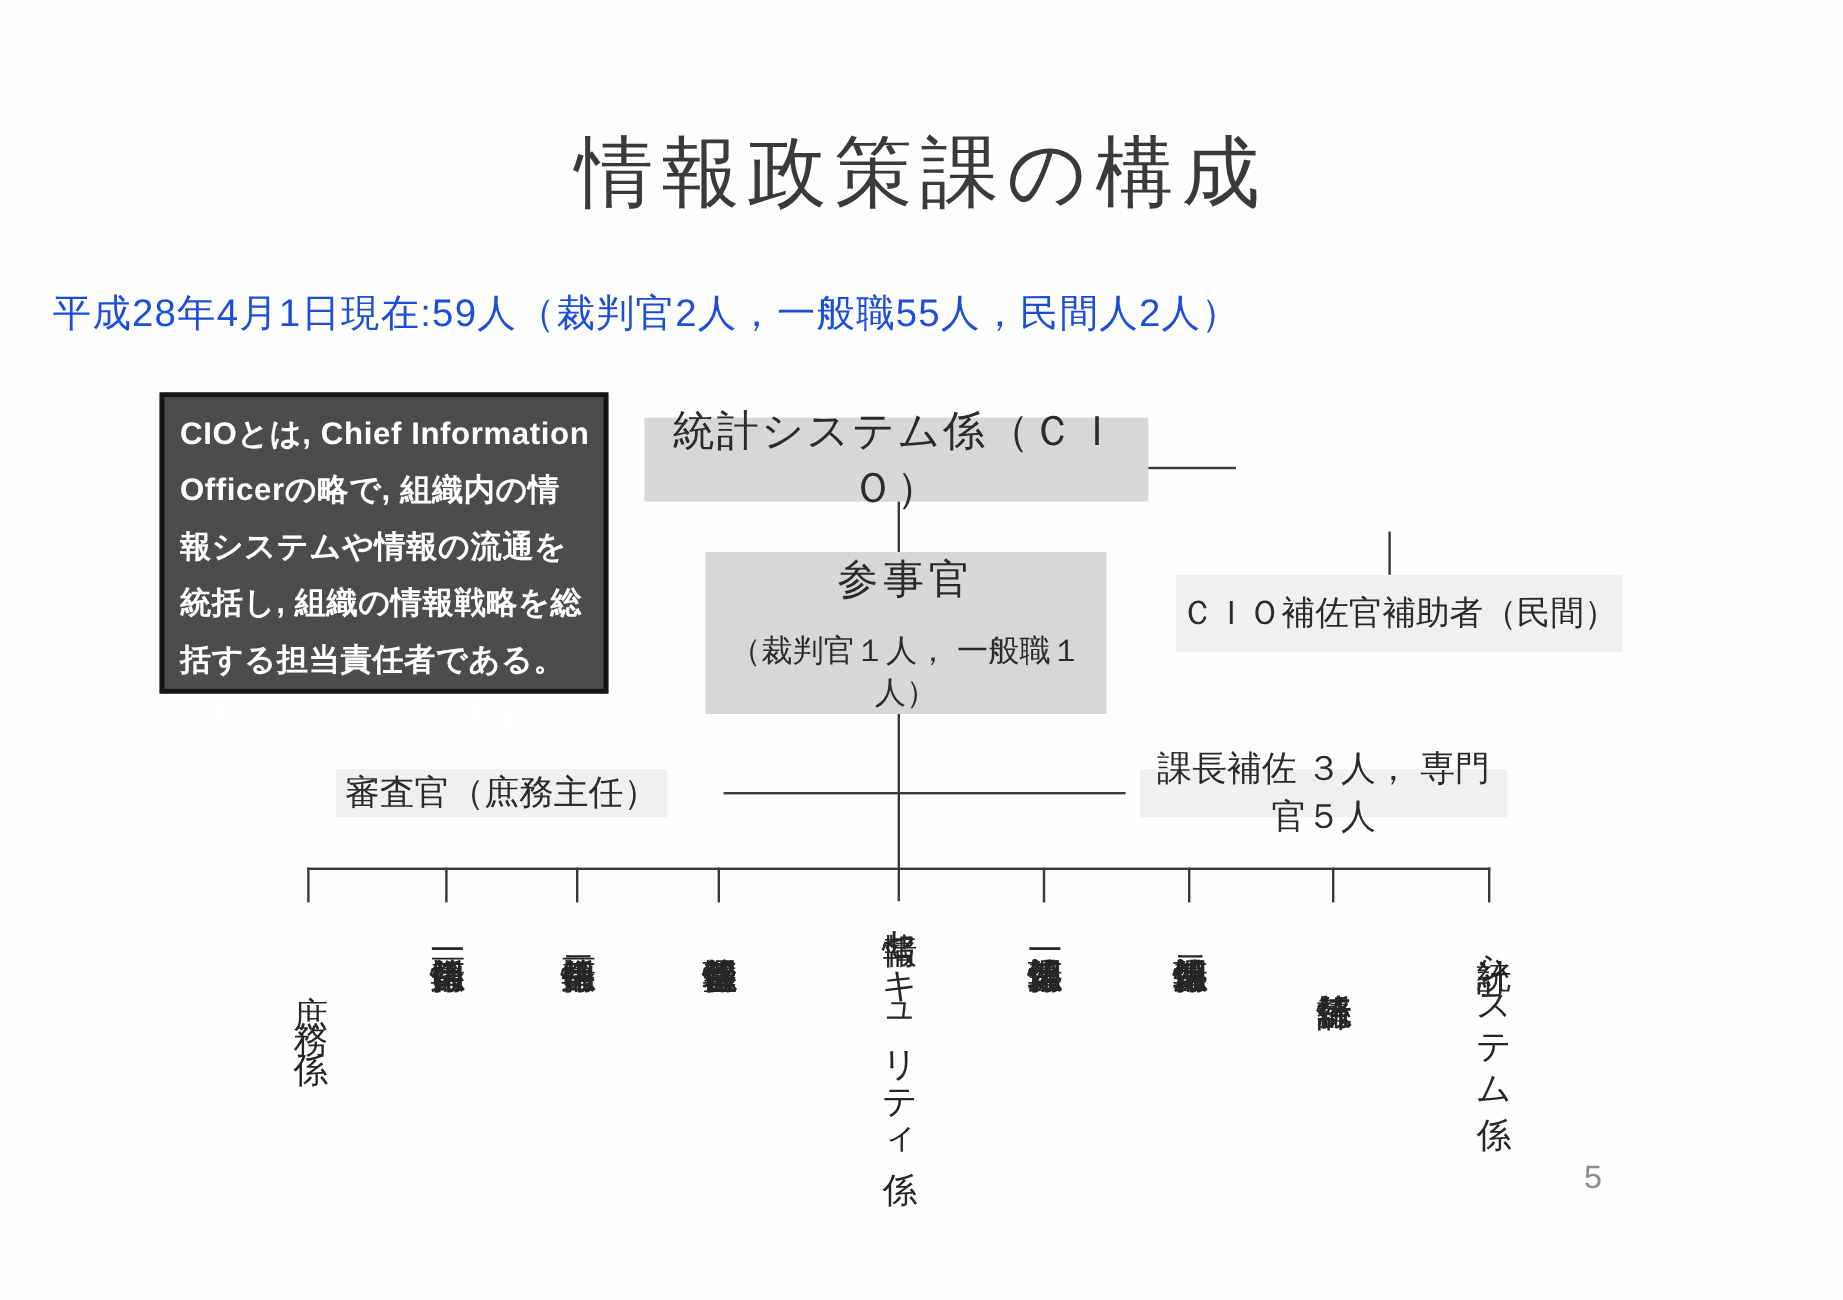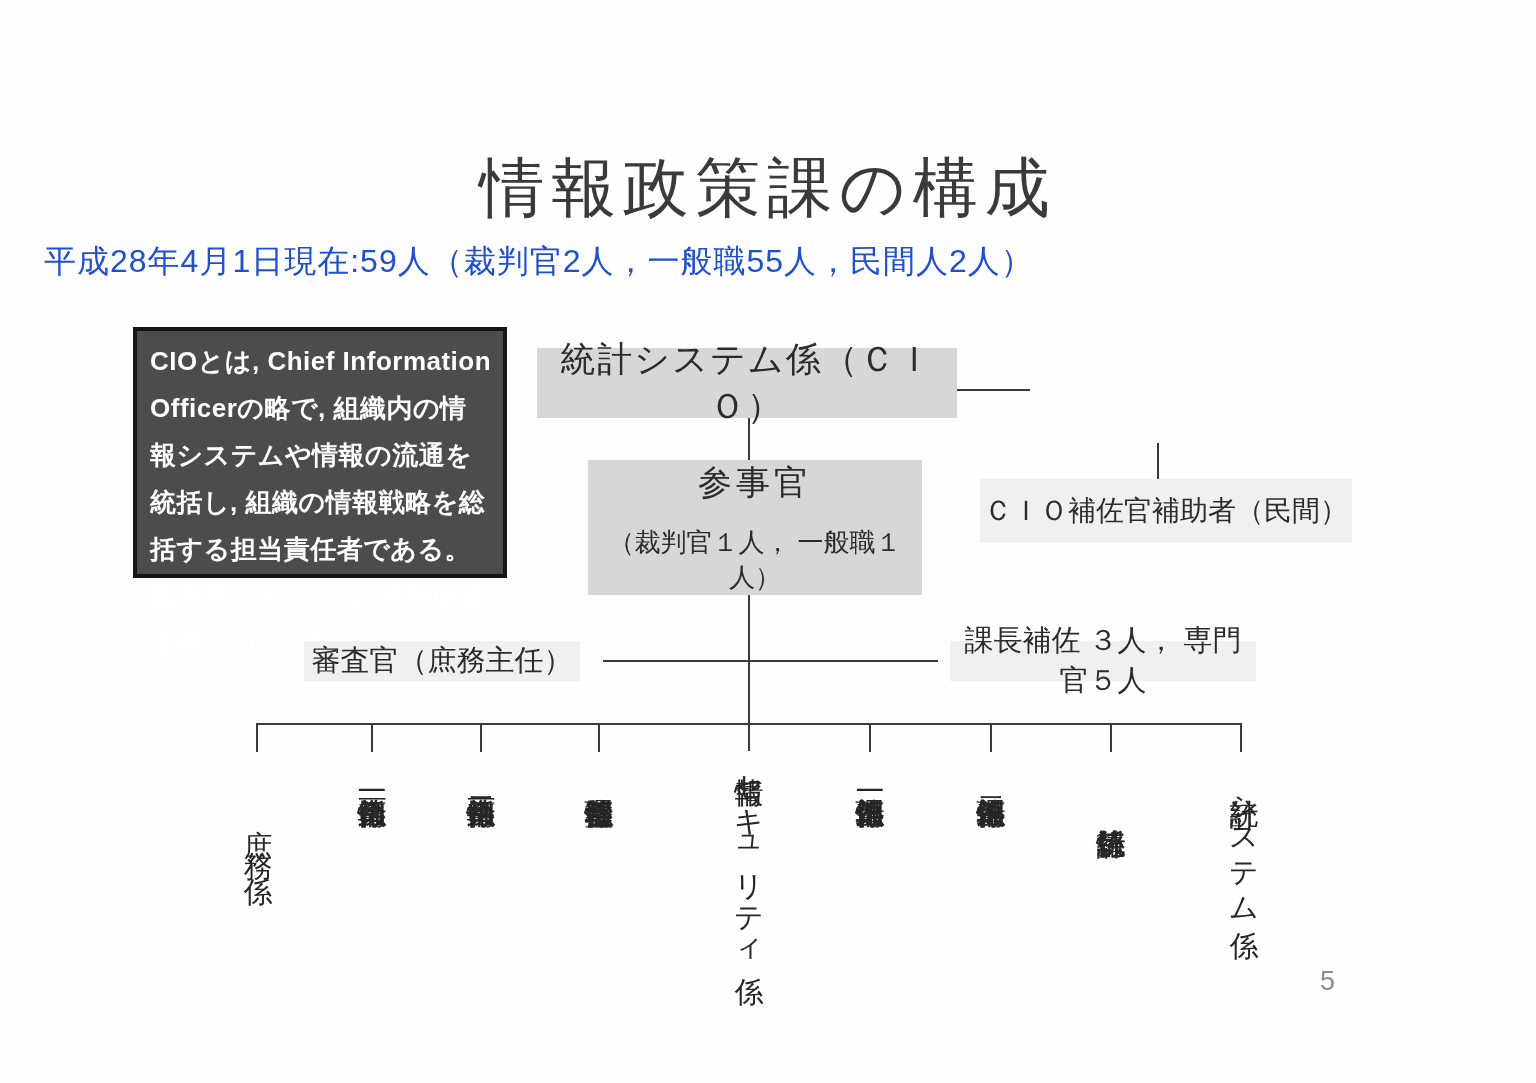--- a/index.html
+++ b/index.html
@@ -13,21 +13,20 @@
   }
   .abs{position:absolute;}
   
   .title{
     left:0;right:0;top:100px;
     text-align:center;
     font-size:65px;
     letter-spacing:7px;
     color:#3a3a3a;
     font-weight:500;
-    margin-top:44px;
   }
   .subtitle{
     left:0;right:0;top:240px;
     text-align:left;
     font-size:32px;
     letter-spacing:1px;
     color:#1d4ed8;
     margin-left:44px;
   }
   
@@ -58,21 +57,21 @@
   .counsellor-sub{font-size:26px;margin-top:8px;}
   
   .band{
     background:#f0f0f0;
     box-sizing:border-box;
     display:flex;align-items:center;justify-content:center;
     text-align:center;
   }
   .aide-band{left:1022px;top:358px;width:306px;height:78px;font-size:29px;}
   .aide-assist-band{left:980px;top:479px;width:372px;height:64px;font-size:28px;}
-  .examiner-band{left:280px;top:641px;width:276px;height:40px;font-size:29px;margin-left:24px;}
+  .examiner-band{left:280px;top:641px;width:276px;height:40px;font-size:29px;}
   .assistants-band{left:950px;top:641px;width:306px;height:40px;font-size:29px;}
   
   .line{background:#3a3a3a;}
   .hline{height:2px;}
   .vline{width:2px;}
   
   .section-label{
     writing-mode:vertical-rl;
     text-orientation:upright;
     font-size:29px;

